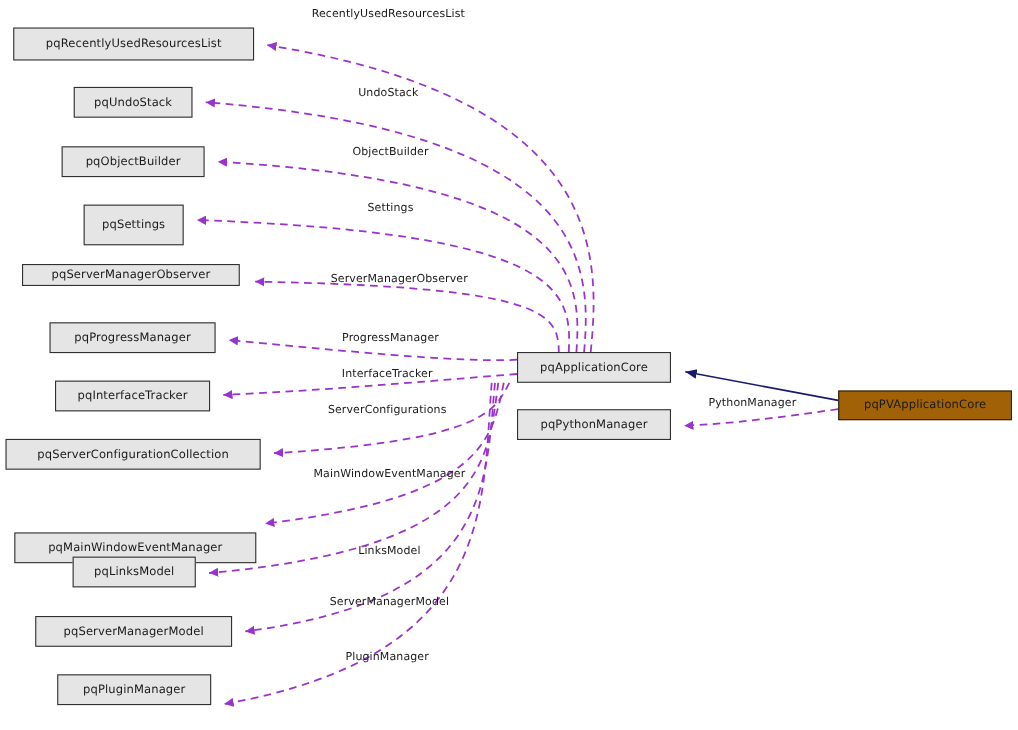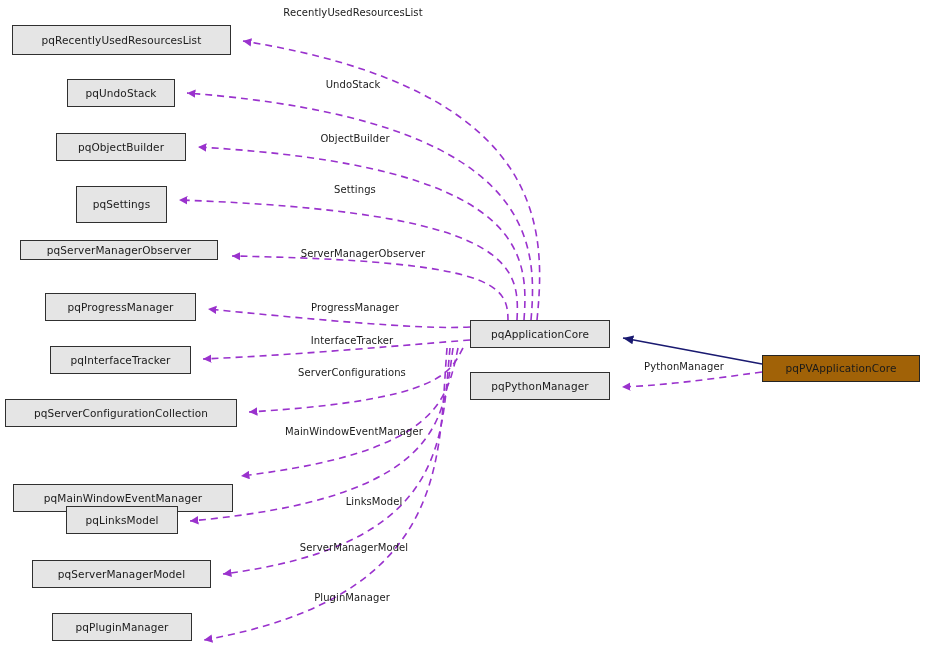--- a/index.html
+++ b/index.html
@@ -134,17 +134,17 @@
 <div id="labels-layer">
     <div class="edge-label" style="left: 353px; top: 13px;">RecentlyUsedResourcesList</div>
     <div class="edge-label" style="left: 353px; top: 85px;">UndoStack</div>
     <div class="edge-label" style="left: 355px; top: 139px;">ObjectBuilder</div>
     <div class="edge-label" style="left: 355px; top: 190px;">Settings</div>
     <div class="edge-label" style="left: 351px; top: 254px; margin-left: 12px;">ServerManagerObserver</div>
     <div class="edge-label" style="left: 355px; top: 308px;">ProgressManager</div>
     <div class="edge-label" style="left: 352px; top: 341px;">InterfaceTracker</div>
     <div class="edge-label" style="left: 352px; top: 373px;">ServerConfigurations</div>
     <div class="edge-label" style="left: 354px; top: 432px;">MainWindowEventManager</div>
-    <div class="edge-label" style="left: 354px; top: 502px; margin-left: 20px;">LinksModel</div>
+    <div class="edge-label" style="left: 354px; top: 502px;">LinksModel</div>
     <div class="edge-label" style="left: 354px; top: 548px;">ServerManagerModel</div>
     <div class="edge-label" style="left: 352px; top: 598px;">PluginManager</div>
     <div class="edge-label" style="left: 684px; top: 367px;">PythonManager</div>
   </div>
 
 </body></html>

